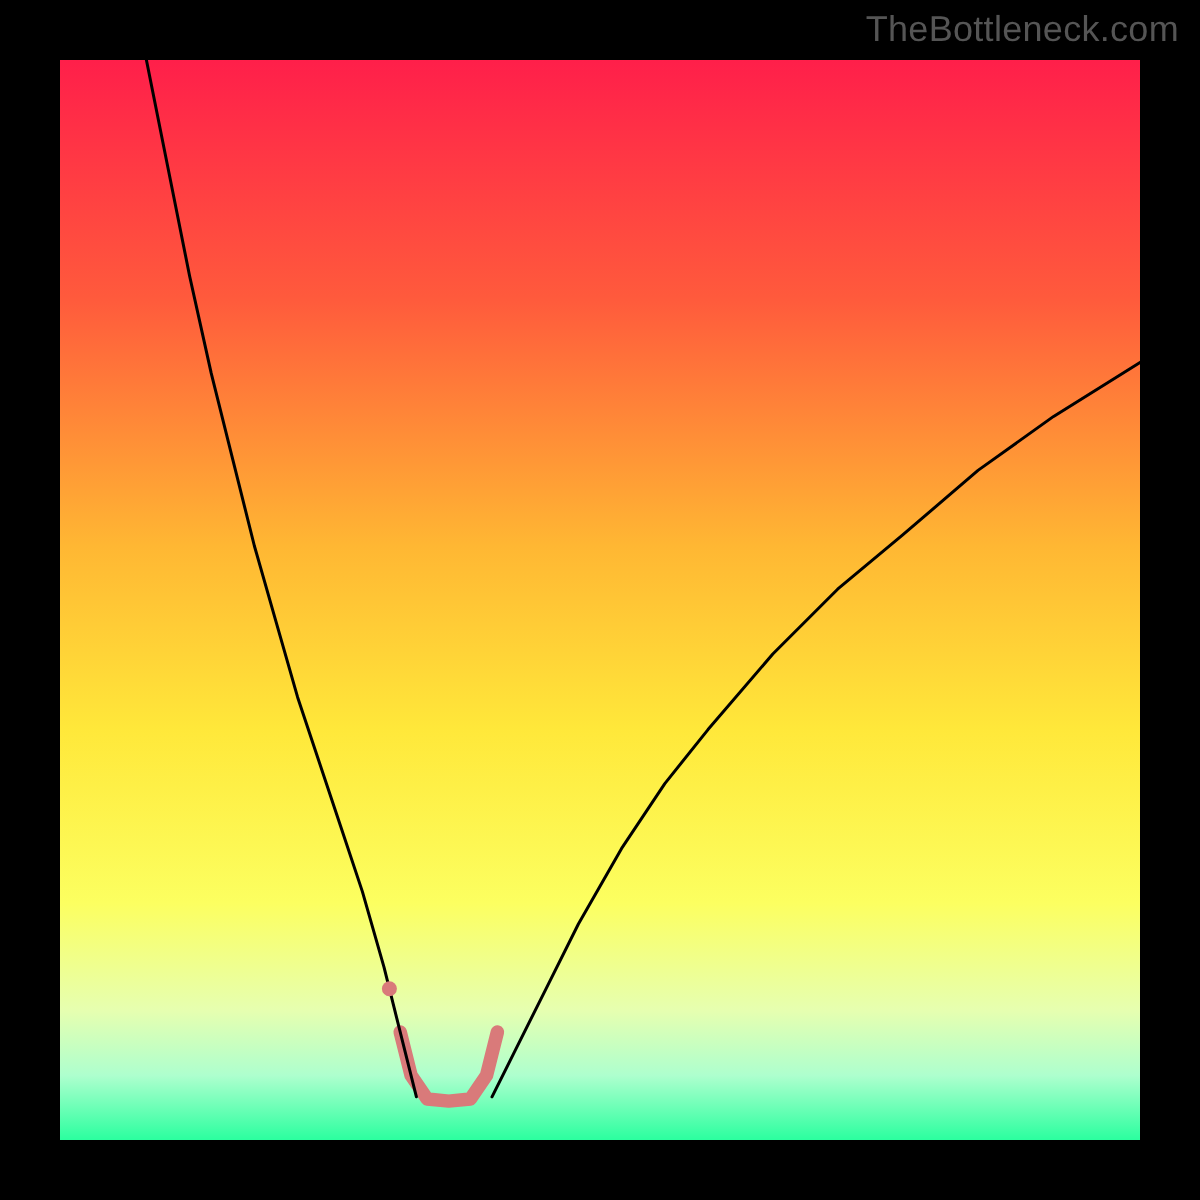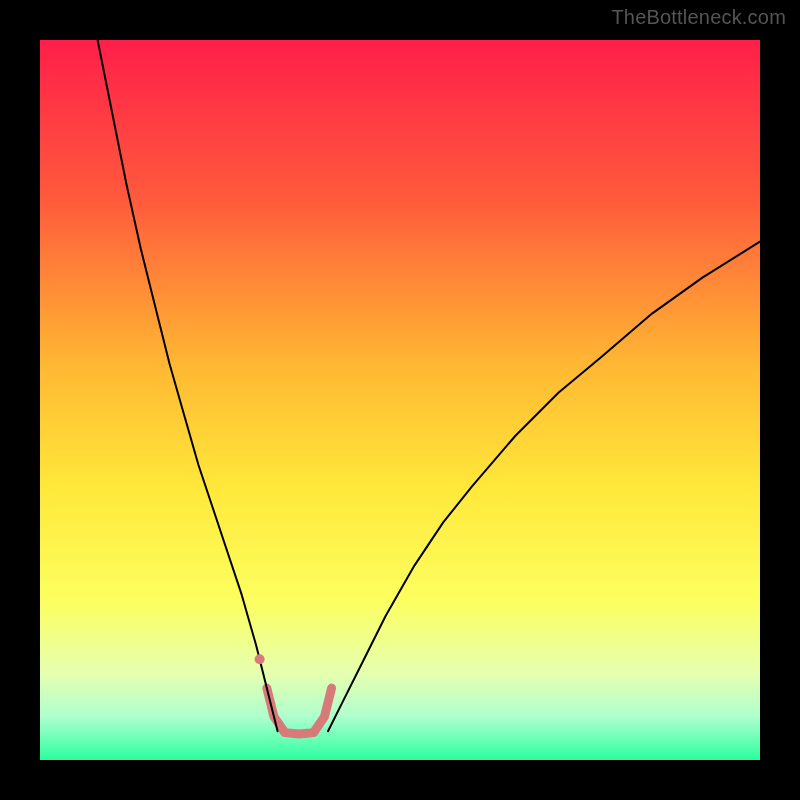--- a/index.html
+++ b/index.html
@@ -25,21 +25,21 @@
     top: 40px;
     width: 720px;
     height: 720px;
     overflow: hidden;
   }
   .branding {
     position: absolute;
     top: 6px;
     right: 14px;
     color: #555;
-    font-size: 20px;
+    font-size: 24px;
     font-weight: 500;
     letter-spacing: 0.2px;
     user-select: none;
   }
   svg {
     display: block;
   }
 </style>
 </head>
 <body>

